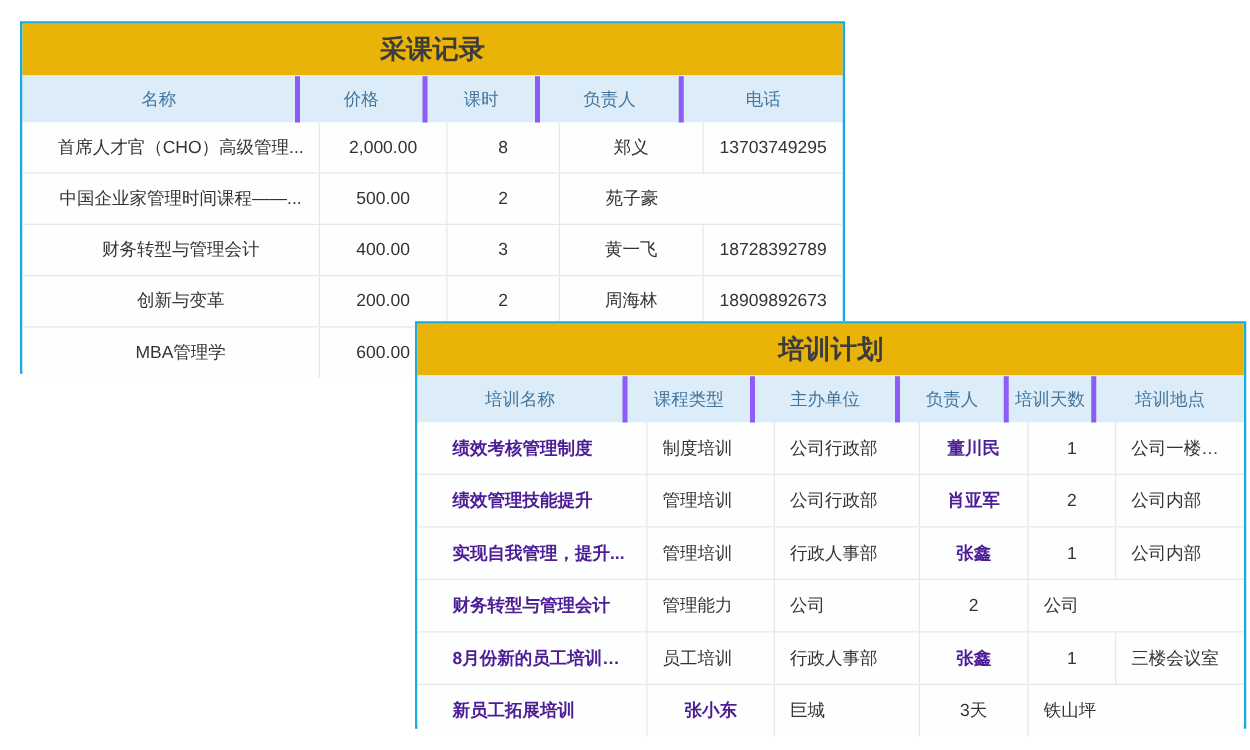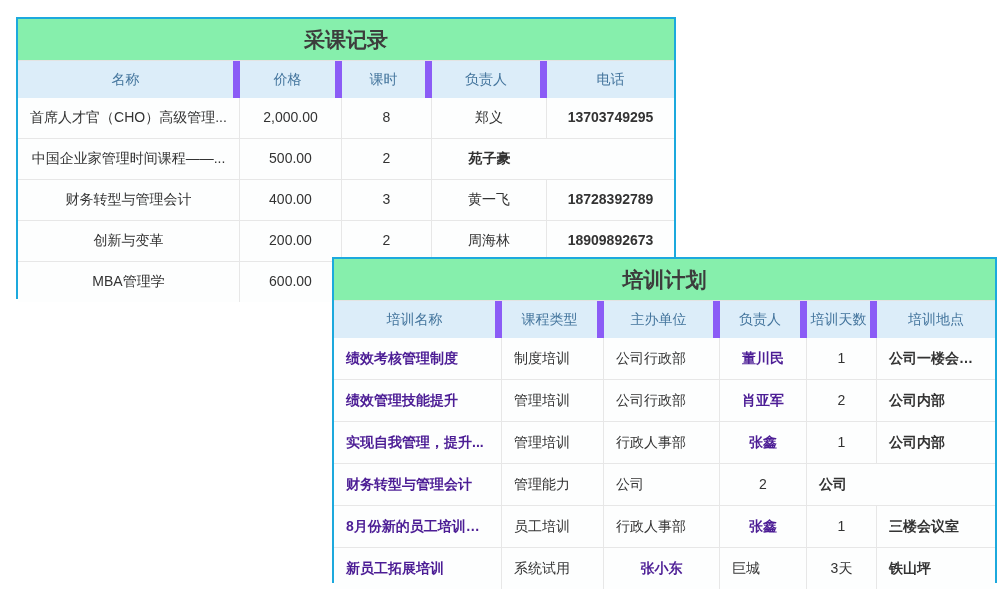--- a/index.html
+++ b/index.html
@@ -12,44 +12,44 @@
     border:2px solid #1ca9dd;
   }
   .card-title {
     font-size:21px;
     font-weight:bold;
     color:#3c3c3c;
     text-align:center;
     height:42px;
     line-height:42px;
     border-bottom:1px solid #e3e3e3;
-    background:#86efac;
+    background:#eab308;
   }
   .thead { display:grid; background:#dcedf9; }
   .th {
     height:37px;
     display:flex; align-items:center; justify-content:center;
     font-size:14px;
     color:#44759d;
-    border-right:7px solid #8b5cf6;
+    border-right:4px solid #8b5cf6;
     overflow:hidden; white-space:nowrap;
   }
   .th:last-child { border-right:none; }
-  .tr { display:grid; border-top:1px solid #e7e7e7; background:#fdfefe; }
+  .tr { display:grid; border-top:1px solid #e7e7e7; background:#fdfefe;padding-left:16px; }
   .tr:first-child { border-top:none; }
   .td {
     display:flex; align-items:center;
     font-size:14px;
     color:#333333;
     border-right:1px solid #e7e7e7;
     padding:0 12px;
     overflow:hidden; white-space:nowrap; text-overflow:ellipsis;
     display:block; 
   }
-  .td:last-child { border-right:none;font-weight:bold; }
+  .td:last-child { border-right:none; }
   .td.align-center { text-align:center; }
   .td.align-left { text-align:left; }
   .td.link { color:#4c1d95; cursor:pointer;font-weight:bold; }
 
   
   .card1 { left:16px; top:17px; width:660px; height:282px; }
   .card1 .thead, .card1 .tr { grid-template-columns:222px 102px 90px 115px 1fr; }
   .card1 .td { height:40px; line-height:39px; }
 
   
@@ -154,21 +154,20 @@
         <div class="tr">
           <div class="td align-left link">8月份新的员工培训计划</div>
           <div class="td align-left">员工培训</div>
           <div class="td align-left">行政人事部</div>
           <div class="td align-center link">张鑫</div>
           <div class="td align-center">1</div>
           <div class="td align-left">三楼会议室</div>
         </div>
         <div class="tr">
           <div class="td align-left link">新员工拓展培训</div>
-          <div class="td align-left">系统试用</div>
           <div class="td align-center link">张小东</div>
           <div class="td align-left">巨城</div>
           <div class="td align-center">3天</div>
           <div class="td align-left">铁山坪</div>
         </div>
       </div>
   </div>
 
 </div>
 

